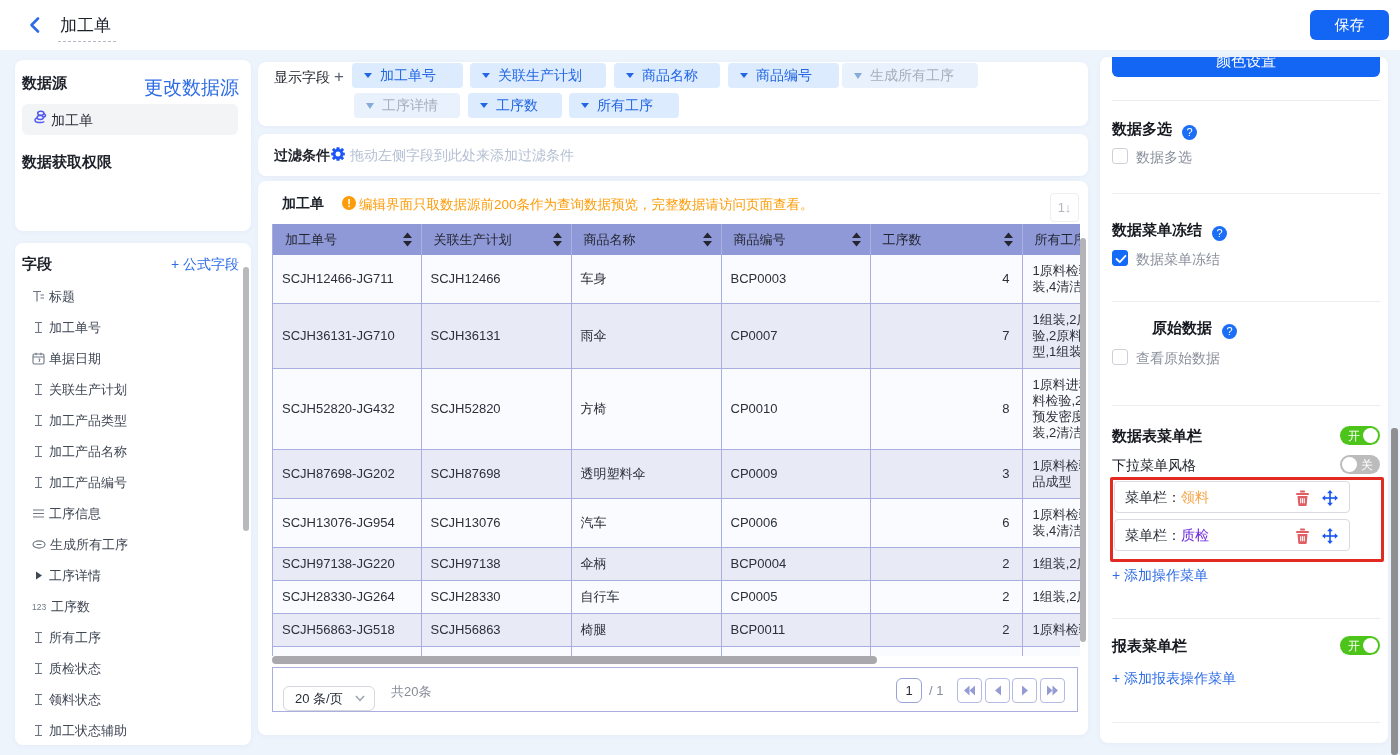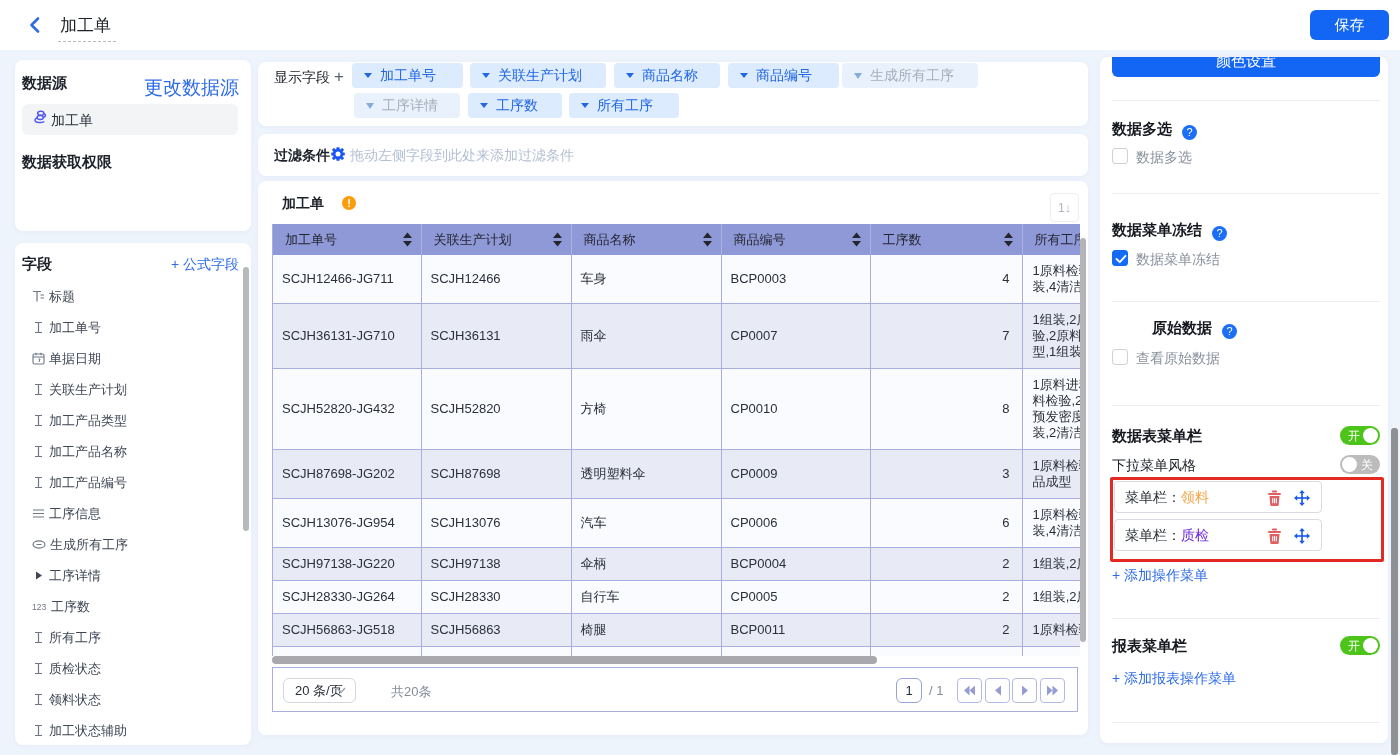--- a/index.html
+++ b/index.html
@@ -25,21 +25,21 @@
 .sorticon{position:absolute;right:8px;top:8px;}
 .num{text-align:right;}
 
 .rp-h{font-size:15px;font-weight:bold;color:#15181f;}
 .divider{position:absolute;left:1112px;width:268px;border-top:1px solid #ebedf1;}
 .cb{position:absolute;width:16px;height:16px;border:1px solid #cdd1d9;border-radius:3px;background:#fff;}
 .cb.on{background:#146bf7;border-color:#146bf7;}
 .cblabel{position:absolute;font-size:14px;color:#8a909c;}
 .toggle{position:absolute;width:40px;height:19px;border-radius:10px;font-size:12px;color:#fff;}
 .qm{display:inline-block;width:15px;height:15px;border-radius:50%;background:#1b6ef5;color:#fff;font-size:11px;line-height:15px;text-align:center;vertical-align:-2px;margin-left:6px;font-weight:normal;}
-.menu-item{position:absolute;left:1114px;width:208px;height:32px;background:#fff;border:1px solid #d9dbe0;border-radius:4px;font-size:14px;line-height:30px;}
+.menu-item{position:absolute;left:1114px;width:236px;height:32px;background:#fff;border:1px solid #d9dbe0;border-radius:4px;font-size:14px;line-height:30px;}
 
 .fitem{position:absolute;left:17px;font-size:13px;color:#3f4654;height:20px;line-height:20px;}
 .fitem svg{vertical-align:-2px;margin-right:4px;}
 
 .sb{position:absolute;background:#b3b5ba;border-radius:3px;}
 </style></head>
 <body>
 
 <div id="topbar">
   <svg class="abs" style="left:26px;top:16px" width="18" height="18" viewBox="0 0 18 18">
@@ -179,20 +179,21 @@
   <div class="abs" style="left:92px;top:13px;font-size:14px;color:#b3bfd2;text-align:center;">拖动左侧字段到此处来添加过滤条件</div>
 </div>
 
 <div class="card" style="left:258px;top:181px;width:830px;height:554px;">
   <div class="abs bold" style="left:24px;top:14px;font-size:14px;">加工单</div>
   <svg class="abs" style="left:84px;top:15px" width="14" height="14" viewBox="0 0 15 15">
       <circle cx="7.5" cy="7.5" r="7.5" fill="#fe9c08"></circle>
       <rect x="6.7" y="3.2" width="1.7" height="5.6" fill="#fff"></rect>
       <rect x="6.7" y="10.2" width="1.7" height="1.7" fill="#fff"></rect>
     </svg>
+  <div class="abs" style="left:101px;top:15px;font-size:13.5px;color:#fe9c08;">编辑界面只取数据源前200条作为查询数据预览，完整数据请访问页面查看。</div>
   <div class="abs" style="left:792px;top:12px;width:29px;height:29px;border:1px solid #ededf2;border-radius:4px;color:#b3b6bf;font-size:13px;text-align:center;line-height:27px;">1↓</div>
 </div>
 
 <div id="tblwrap">
     <table class="grid">
       <colgroup>
         <col style="width:148px">
         <col style="width:150px">
         <col style="width:150px">
         <col style="width:149px">
@@ -297,21 +298,21 @@
         </tr>
       </tbody>
     </table>
   </div>
 
 <div class="sb" style="left:272px;top:656px;width:605px;height:8px;background:#a8a8ad;border-radius:4px;"></div>
 
 <div class="sb" style="left:1080px;top:238px;width:6px;height:404px;background:#b3b3b8;"></div>
 
 <div class="abs" style="left:272px;top:667px;width:806px;height:45px;background:#fff;border:1px solid #a9aede;">
-  <div class="abs" style="left:10px;top:10px;width:73px;height:25px;border:1px solid #d6d8dd;border-radius:6px;font-size:13px;color:#2a2f38;line-height:23px;">
+  <div class="abs" style="left:10px;top:18px;width:92px;height:25px;border:1px solid #d6d8dd;border-radius:6px;font-size:13px;color:#2a2f38;line-height:23px;">
     <span style="margin-left:11px;">20 条/页</span>
     <svg class="abs" style="right:9px;top:8px" width="10" height="7" viewBox="0 0 10 7">
         <path d="M1 1 L5 5.5 L9 1" fill="none" stroke="#9aa0ab" stroke-width="1.4"></path>
       </svg>
   </div>
   <div class="abs" style="left:118px;top:15px;font-size:13px;color:#868c98;">共20条</div>
   <div class="abs" style="left:623px;top:10px;width:26px;height:25px;border:1px solid #9aa2dc;border-radius:6px;font-size:13px;text-align:center;line-height:23px;color:#2a2f38;">1</div>
   <div class="abs" style="left:656px;top:15px;font-size:13px;color:#868c98;">/ 1</div>
   <div class="pgbtn" style="left:684px;"></div>
 <div class="abs" style="left: 684px; top: 10px; width: 25px; height: 25px; border: 1px solid rgb(181, 186, 228); border-radius: 4px;"><svg width="13" height="11" viewBox="0 0 13 11" style="margin:6px 0 0 5px">

